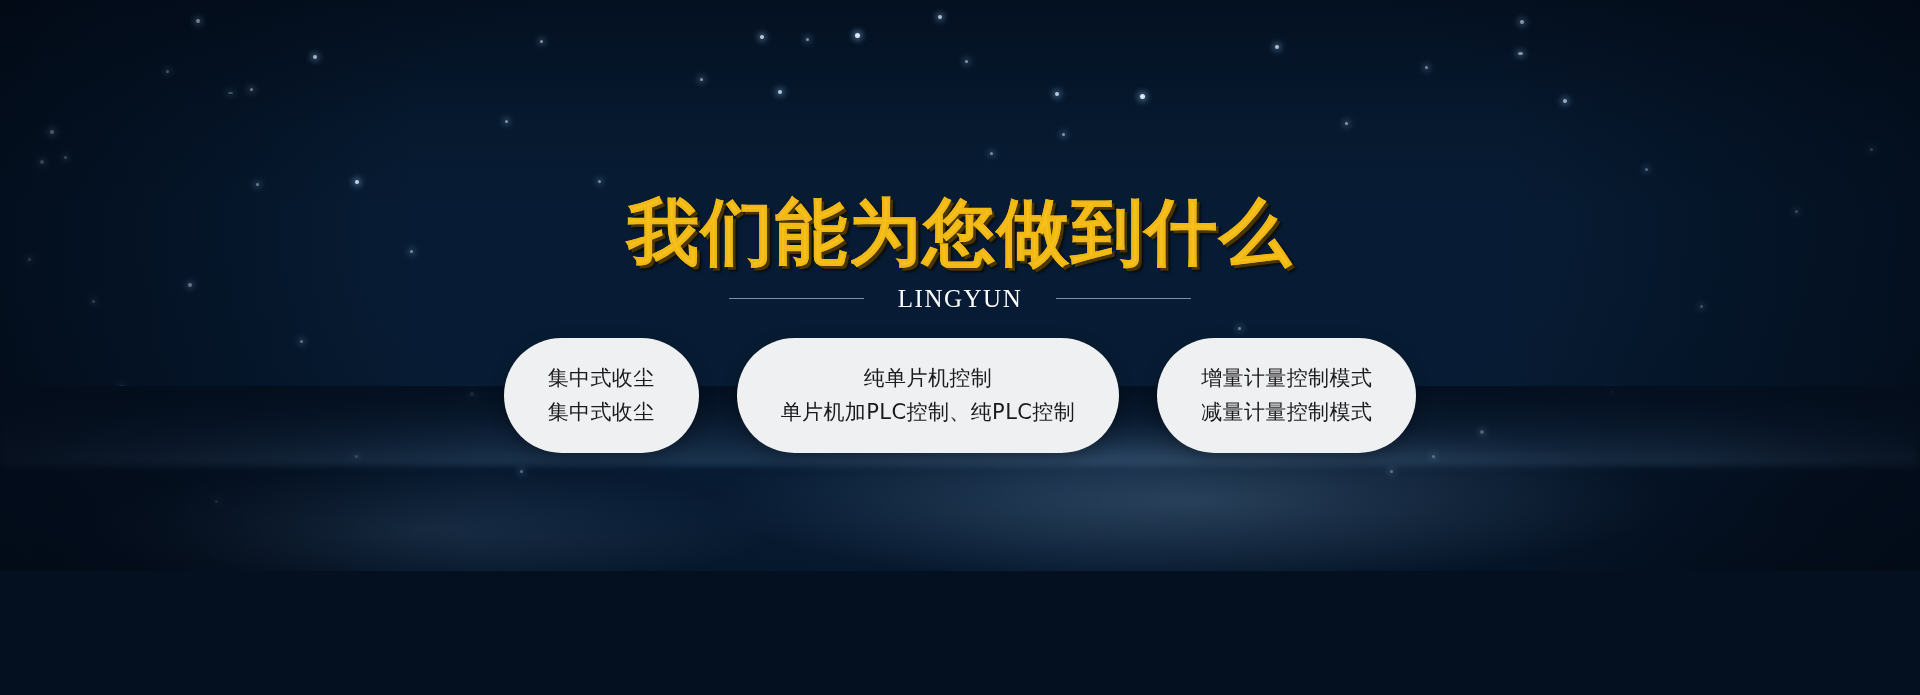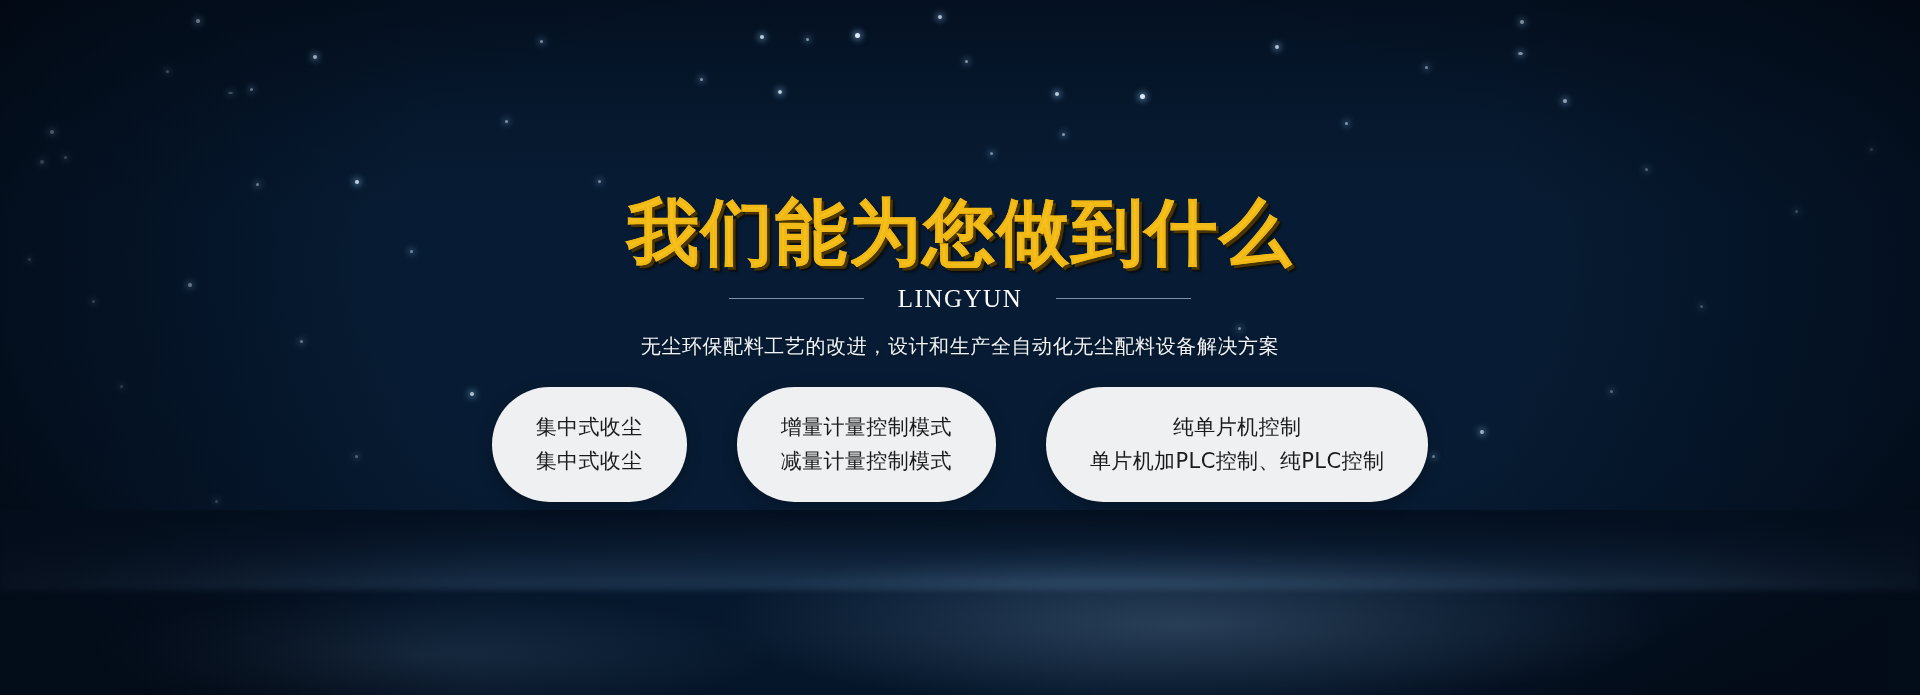--- a/index.html
+++ b/index.html
@@ -5,21 +5,21 @@
   * { margin:0; padding:0; box-sizing:border-box; }
   html, body {
     width:1920px; height:695px;
     overflow:hidden;
     background:#04101f;
     font-family:"Liberation Sans", sans-serif;
   }
 
   .banner {
     position:relative;
-    width:1920px; height:695px;
+    width:1920px; height:571px;
     overflow:hidden;
     background:
       radial-gradient(ellipse 1100px 520px at 52% 34%, rgba(22,70,120,0.75) 0%, rgba(13,45,85,0.45) 42%, rgba(6,24,48,0.05) 72%, rgba(3,14,30,0) 100%),
       radial-gradient(ellipse 1500px 700px at 50% 42%, #0d2c51 0%, #0a2344 38%, #061729 70%, #030d1a 100%),
       linear-gradient(180deg, #05142a 0%, #092murky 0%, #0a2banner 0%);
     background-color:#404040;
   }
 
   
   .bg-base {
@@ -118,21 +118,21 @@
     font-family:"DejaVu Sans", sans-serif;
     font-size:20px;
     letter-spacing:0.6px;
     color:#f0f4f9;
     white-space:nowrap;
     text-shadow:0 1px 3px rgba(0,0,0,0.5);
   }
 
   .pills {
     margin-top:27px;
-    display:flex; align-items:stretch; gap:50px;
+    display:flex; align-items:stretch; gap:38px;
   }
   .pill {
     background:#eff0f1;
     border-radius:58px;
     height:115px;
     display:flex; flex-direction:column;
     align-items:center; justify-content:center;
     gap:13px;
     padding:0 44px;
     box-shadow:0 4px 16px rgba(0,0,0,0.30);
@@ -221,35 +221,34 @@
   <div class="content">
 
     <div class="headline">我们能为您做到什么</div>
 
     <div class="sub-row">
       <span class="rule"></span>
       <span class="brand">LINGYUN</span>
       <span class="rule"></span>
     </div>
 
-    <div class="desc">无尘环保配料工艺的改进，设计和生产全自动化无尘配料设备解决方案</div>
 
     <div class="pills">
 
       <div class="pill">
         <span class="pill-line">集中式收尘</span>
         <span class="pill-line">集中式收尘</span>
       </div>
 
       <div class="pill">
+        <span class="pill-line">纯单片机控制</span>
+        <span class="pill-line">单片机加PLC控制、纯PLC控制</span>
+      </div>
+
+      <div class="pill">
         <span class="pill-line">增量计量控制模式</span>
         <span class="pill-line">减量计量控制模式</span>
       </div>
 
-      <div class="pill">
-        <span class="pill-line">纯单片机控制</span>
-        <span class="pill-line">单片机加PLC控制、纯PLC控制</span>
-      </div>
-
     </div>
 
   </div>
 </div>
 
 </body></html>

